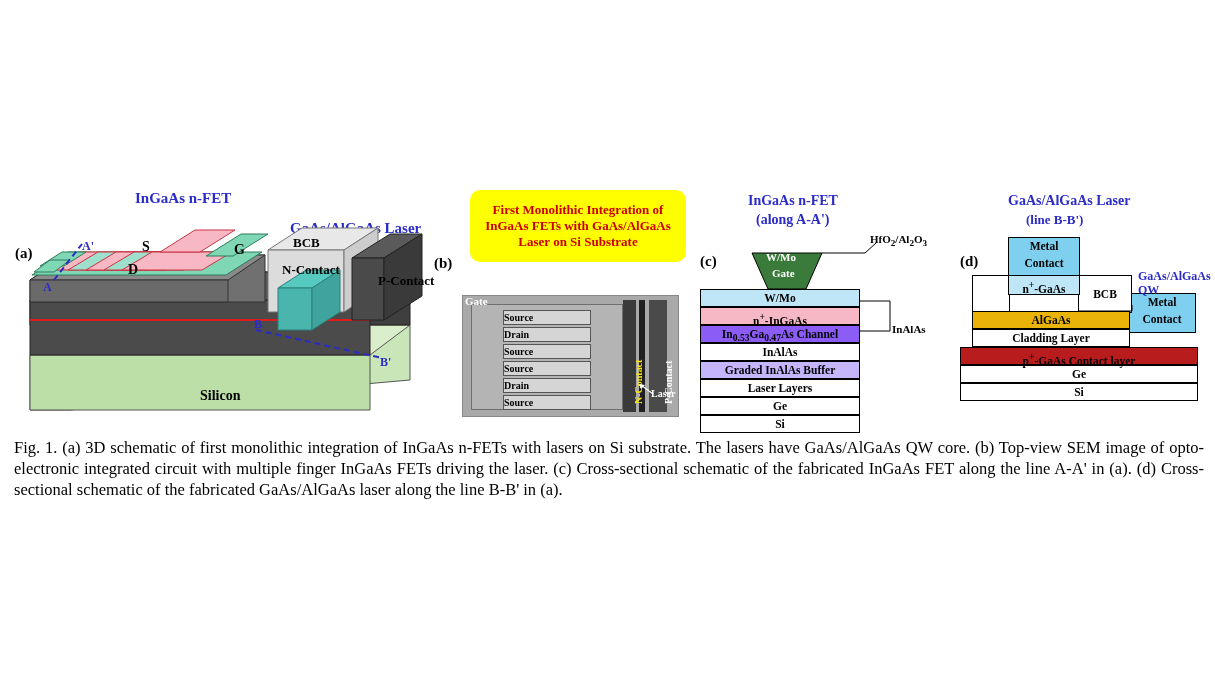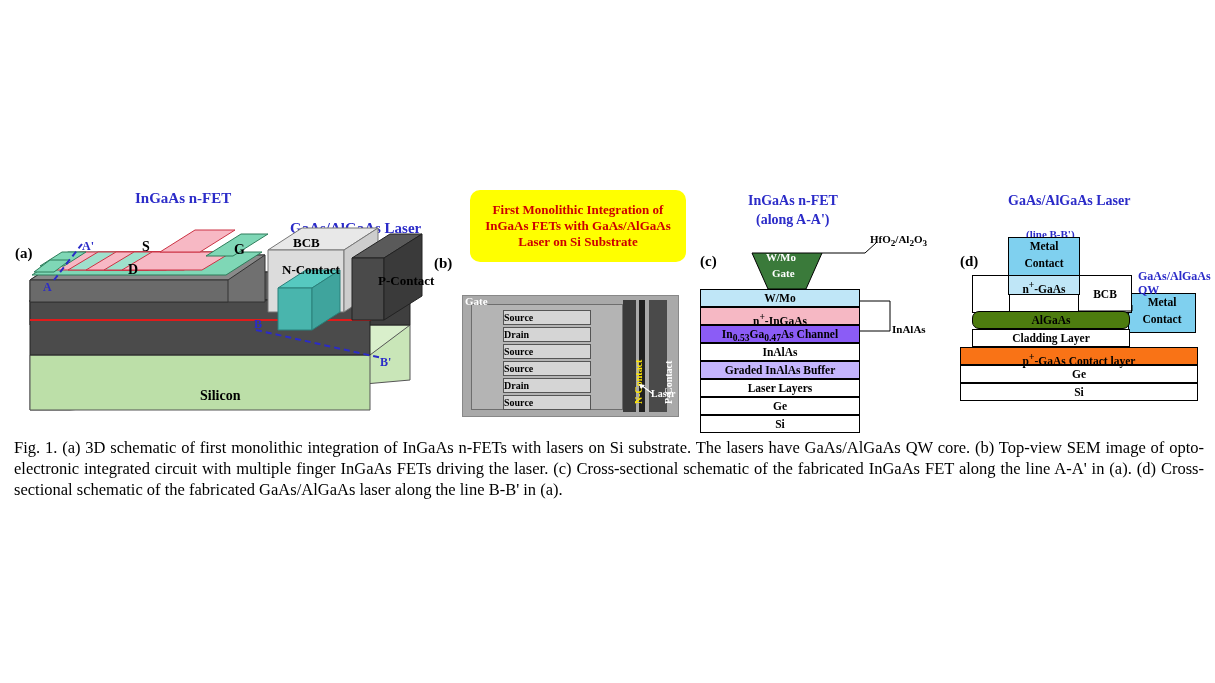--- a/index.html
+++ b/index.html
@@ -211,47 +211,47 @@
       <div style="background:#ffffff;">Laser Layers</div>
       <div style="background:#ffffff;">Ge</div>
       <div style="background:#ffffff;">Si</div>
     </div>
   </div>
 
   <div class="abs" id="panel-d">
     <div class="lbl panel-tag tag">(d)</div>
 
     <div class="lbl bluelbl" style="left:58px;top:8px;font-size:14px;">GaAs/AlGaAs Laser</div>
-    <div class="lbl bluelbl" style="left:76px;top:27px;font-size:11px;margin-top:16px;">(line B-B')</div>
+    <div class="lbl bluelbl" style="left:76px;top:27px;font-size:13px;">(line B-B')</div>
 
     <div class="abs" style="left:58px;top:52px;width:70px;height:38px;background:#7fd0ef;border:1px solid #000;text-align:center;font-size:11.5px;font-weight:bold;line-height:17px;">Metal<br>Contact</div>
 
     <div class="abs" style="left:178px;top:108px;width:66px;height:38px;background:#7fd0ef;border:1px solid #000;text-align:center;font-size:11.5px;font-weight:bold;line-height:17px;">Metal<br>Contact</div>
 
     <div class="abs" style="left:22px;top:90px;width:36px;height:36px;background:#fff;border:1px solid #000;"></div>
     <div class="abs" style="left:128px;top:90px;width:52px;height:36px;background:#fff;border:1px solid #000;text-align:center;font-size:11.5px;font-weight:bold;line-height:36px;">BCB</div>
 
     <div class="lbl bluelbl" style="left:188px;top:84px;font-size:12px;line-height:14px;text-align:left;">GaAs/AlGaAs<br>QW</div>
     <svg style="position:absolute;left:128px;top:120px;" width="70" height="24">
       <polyline points="0,6 54,6 54,0" fill="none" stroke="#000" stroke-width="1"></polyline>
     </svg>
 
     <div class="stack" style="left:22px;top:90px;width:158px;">
       <div style="background:#bfe6f7;border:none;height:0;"></div>
     </div>
 
     <div class="abs" style="left:58px;top:90px;width:70px;height:18px;background:#bfe6f7;border:1px solid #000;text-align:center;font-size:11.5px;font-weight:bold;line-height:17px;">n<sup>+</sup>-GaAs</div>
 
     <div class="stack" style="left:22px;top:126px;width:158px;">
-      <div style="background:#4d7c0f;border-radius:7px;">AlGaAs</div>
+      <div style="background:#eab308;">AlGaAs</div>
       <div style="background:#ffffff;">Cladding Layer</div>
     </div>
 
     <div class="stack" style="left:10px;top:162px;width:238px;">
-      <div style="background:#f97316;">p<sup>+</sup>-GaAs Contact layer</div>
+      <div style="background:#b91c1c;">p<sup>+</sup>-GaAs Contact layer</div>
       <div style="background:#ffffff;">Ge</div>
       <div style="background:#ffffff;">Si</div>
     </div>
   </div>
 
   <div class="caption">Fig. 1. (a) 3D schematic of first monolithic integration of InGaAs n-FETs with lasers on Si substrate. The lasers have GaAs/AlGaAs QW core. (b) Top-view SEM image of opto-electronic integrated circuit with multiple finger InGaAs FETs driving the laser. (c) Cross-sectional schematic of the fabricated InGaAs FET along the line A-A' in (a). (d) Cross-sectional schematic of the fabricated GaAs/AlGaAs laser along the line B-B' in (a).</div>
 
 </div>
 
 </body></html>

